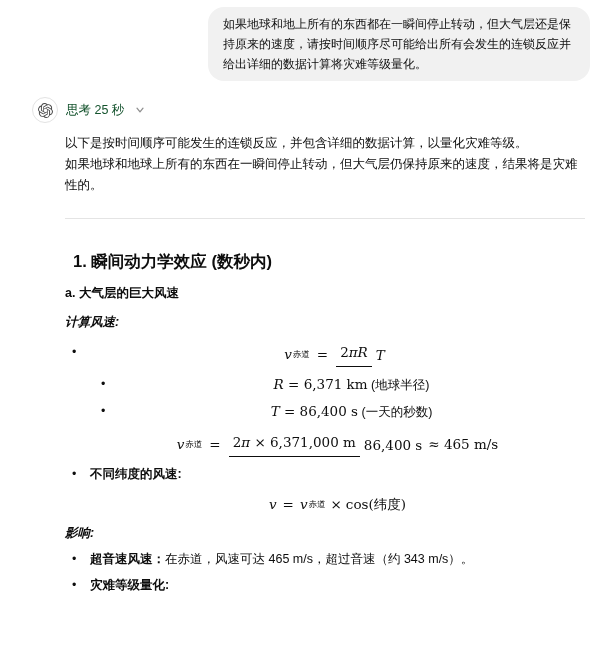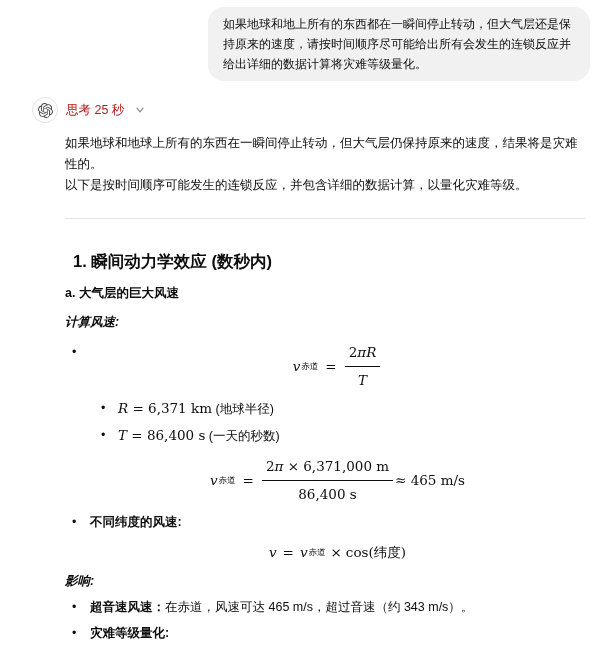--- a/index.html
+++ b/index.html
@@ -20,53 +20,53 @@
 
   
   .assistant { padding:16px 0 0 32px; }
   .assistant-header { display:flex; align-items:center; gap:8px; height:26px; }
   .avatar {
     width:26px; height:26px; border-radius:50%; border:1px solid #e3e3e3;
     display:flex; align-items:center; justify-content:center; background:#fff; flex:0 0 auto;
   }
   .thinking {
     display:flex; align-items:center; gap:11px; background:none; border:none; padding:0;
-    color:#b91c1c; font-size:12.5px; font-family:inherit; cursor:pointer;
+    color:#14532d; font-size:12.5px; font-family:inherit; cursor:pointer;
   }
   .content { padding:0 15px 0 33px; } 
 
   p.intro { margin:10px 0 0; }
   p.intro + p.intro { margin:0; }
   hr.divider { border:none; border-top:1px solid #e4e4e4; margin:22px 0 0; }
   h3.sec { font-size:16.5px; line-height:24px; margin:30px 8px 0; font-weight:bold; }
   h4.subsec { font-size:12.5px; line-height:21px; margin:10px 0 0; font-weight:bold; }
   p.plabel { font-weight:bold; margin:8px 0 0;font-style:italic; }
 
   ul { list-style:none; margin:0; padding:0; }
   ul.lv1 { margin-top:4px; }
   ul.lv1 > li { position:relative; padding-left:25px; margin-top:5px; }
   ul.lv1 > li::before { content:"•"; position:absolute; left:7px; top:0; }
-  ul.lv2 { margin-top:5px; }
+  ul.lv2 { margin-top:5px;text-align:center; }
   ul.lv2 > li { position:relative; padding-left:28px; margin-top:5px; }
   ul.lv2 > li::before { content:"•"; position:absolute; left:11px; top:0; }
 
   strong { font-weight:bold; }
 
   
   .math, .math * { font-family:"DejaVu Serif","Liberation Serif",serif; }
   .math { font-size:13.5px; }
   .math .cjk, .math .msub { font-family:Liberation Sans, sans-serif; }
   .mi { font-style:italic; }
   .mr { font-style:normal; }
   .msub { font-size:8.5px; vertical-align:-3px; margin:0 1px 0 1px; }
   .mrel { margin:0 6px; }
   .mop  { margin:0 4px; }
   .approx { }
   .math-display { display:flex; justify-content:center; align-items:center; margin:9px 0 7px; }
-  .mfrac { display:inline-flex; flex-direction:column; text-align:center; vertical-align:middle; margin:0 2px; }
+  .mfrac { display:inline-flex; flex-direction:row; text-align:center; vertical-align:middle; margin:0 2px; }
   .mfrac .num { padding:0 4px 3px; border-bottom:1px solid #0d0d0d; }
   .mfrac .den { padding:3px 4px 0; }
   .inline-math { white-space:pre; }
 </style>
 </head>
 <body>
 
 <div class="page">
 
   <div class="user-row">
@@ -86,22 +86,22 @@
       <button class="thinking">
         <span>思考 25 秒</span>
         <svg width="10" height="10" viewBox="0 0 10 10" fill="none" stroke="#8f8f8f" stroke-width="1.3" stroke-linecap="round" stroke-linejoin="round" aria-hidden="true">
           <polyline points="2,3.2 5,6.8 8,3.2"></polyline>
         </svg>
       </button>
     </div>
 
     <div class="content">
 
+      <p class="intro">以下是按时间顺序可能发生的连锁反应，并包含详细的数据计算，以量化灾难等级。</p>
       <p class="intro">如果地球和地球上所有的东西在一瞬间停止转动，但大气层仍保持原来的速度，结果将是灾难性的。</p>
-      <p class="intro">以下是按时间顺序可能发生的连锁反应，并包含详细的数据计算，以量化灾难等级。</p>
 
       <hr class="divider">
 
       <h3 class="sec">1. 瞬间动力学效应 (数秒内)</h3>
 
       <h4 class="subsec">a. 大气层的巨大风速</h4>
 
       <p class="plabel">计算风速:</p>
 
       <ul class="lv1">

